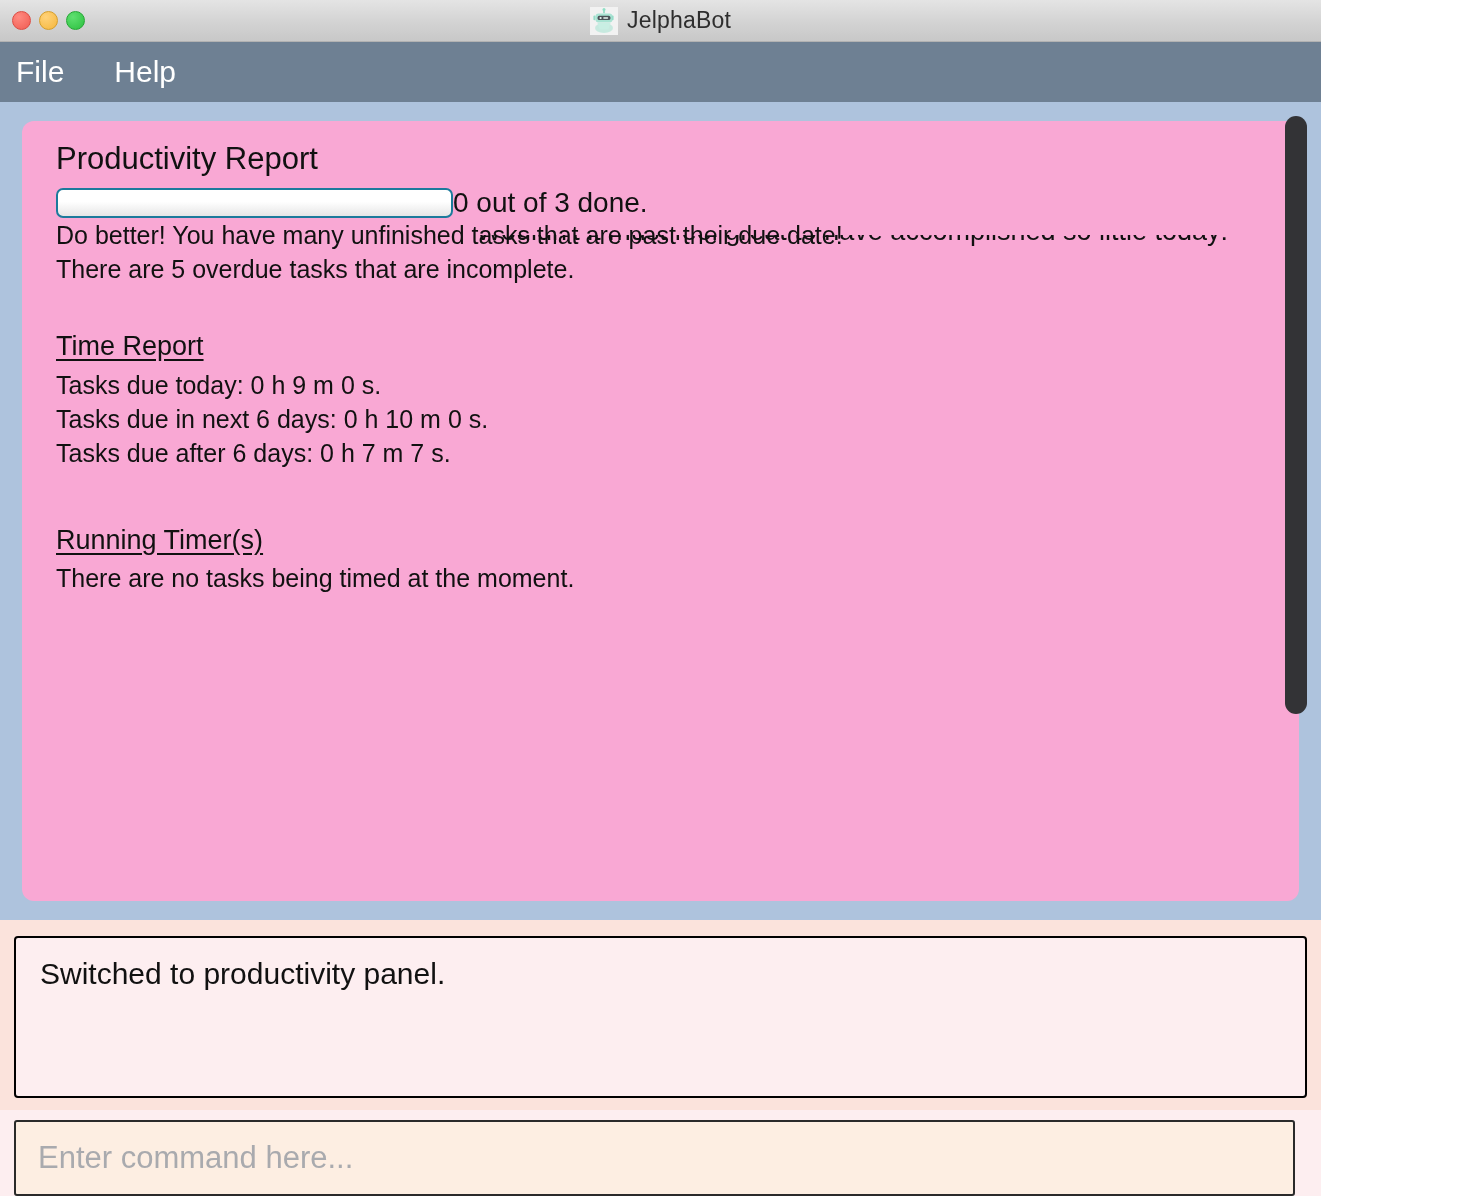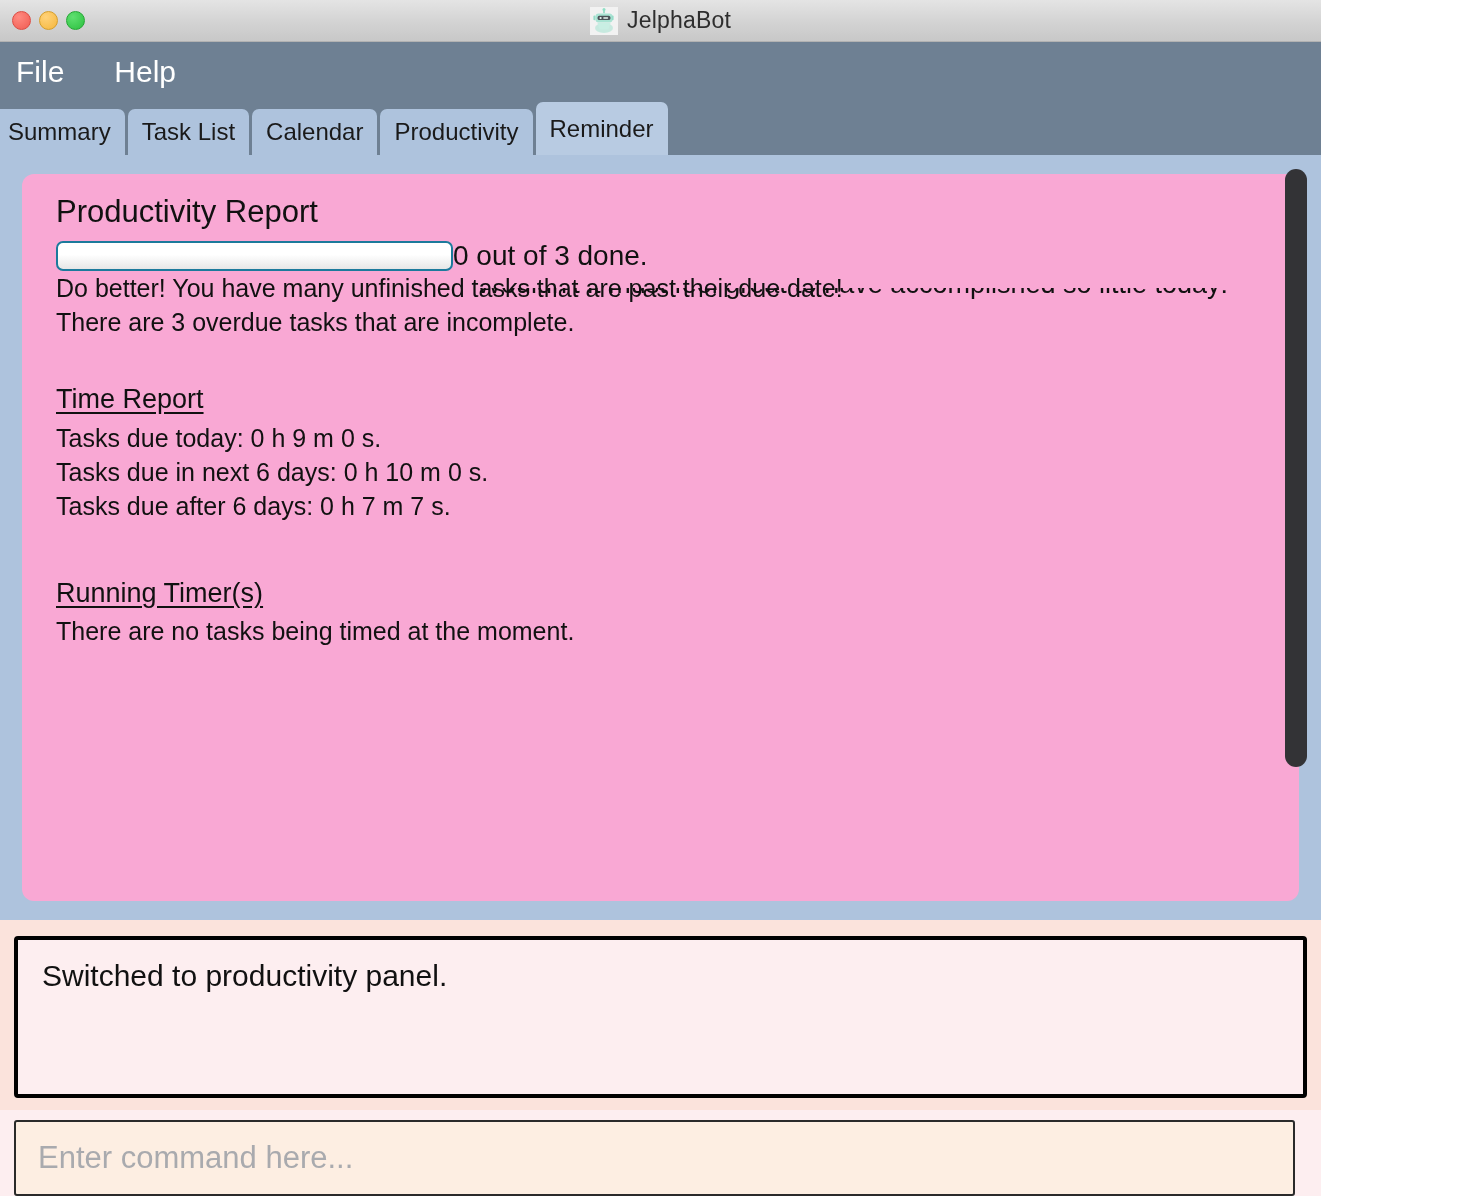--- a/index.html
+++ b/index.html
@@ -254,21 +254,21 @@
   .result-region {
     flex: 0 0 190px;
     background: #fbe3dc;
     padding: 16px 14px 12px 14px;
   }
 
   .result-box {
     width: 100%;
     height: 100%;
     background: #fdeef0;
-    border: 4px solid #000000;
+    border: 2px solid #000000;
     border-radius: 4px;
     padding: 18px 24px;
     overflow: hidden;
   }
 
   .result-text {
     font-size: 30px;
     color: #111;
     line-height: 1.2;
   }
@@ -331,46 +331,39 @@
       </span>
       <span class="title-text">JelphaBot</span>
     </div>
   </div>
 
   <div class="menubar">
     <span class="menu-item">File</span>
     <span class="menu-item">Help</span>
   </div>
 
-  <div class="tabbar">
-    <div class="tab">Summary</div>
-    <div class="tab">Task List</div>
-    <div class="tab">Calendar</div>
-    <div class="tab">Productivity</div>
-    <div class="tab selected">Reminder</div>
-  </div>
 
   <div class="content-area">
     <div class="report-panel">
 
       <div class="report-title">Productivity Report</div>
 
       <div class="progress-row">
         <div class="progress-bar">
           <div class="progress-fill" style="width: 0%;"></div>
         </div>
         <div class="progress-label">0 out of 3 done.</div>
 
         <div class="clipped-line-wrap">
           <div class="clipped-line">Wouldn't it must feel great to have accomplished so little today!</div>
         </div>
       </div>
 
       <div class="report-line">Do better! You have many unfinished tasks that are past their due date!</div>
-      <div class="report-line">There are 3 overdue tasks that are incomplete.</div>
+      <div class="report-line">There are 5 overdue tasks that are incomplete.</div>
 
       <div class="spacer-lg"></div>
 
       <div class="section-heading">Time Report</div>
       <div class="report-line">Tasks due today: 0 h 9 m 0 s.</div>
       <div class="report-line">Tasks due in next 6 days: 0 h 10 m 0 s.</div>
       <div class="report-line">Tasks due after 6 days: 0 h 7 m 7 s.</div>
 
       <div class="spacer-md"></div>
 

